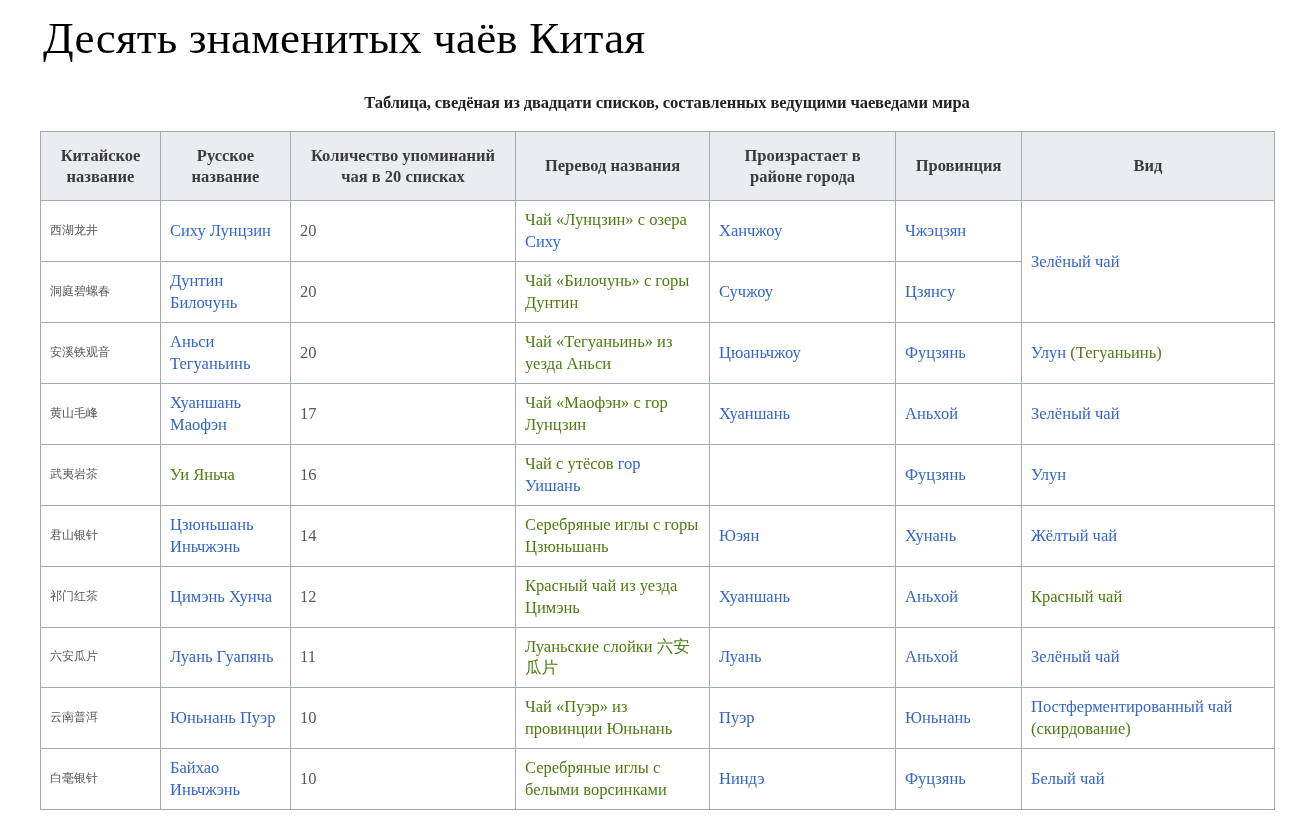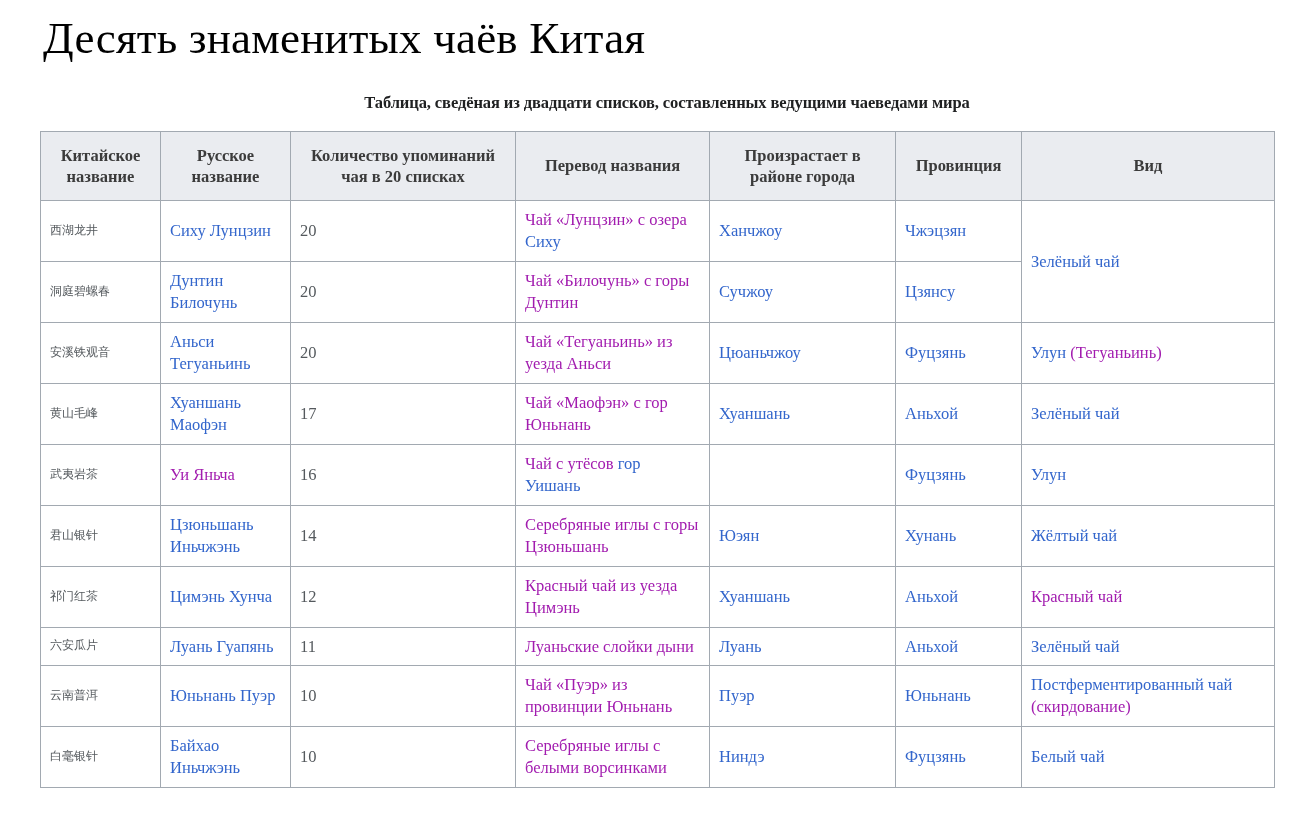--- a/index.html
+++ b/index.html
@@ -69,21 +69,21 @@
   }
   table.tea thead th.left-pad { padding-left: 8px; padding-right: 8px; }
   table.tea tbody td {
     padding: 8px 9px 8px 9px;
     color: #54595d;
     text-align: left;
   }
   td.cn { color: #6a6a6a; font-size: 12px; }
   td.num { color: #54595d; padding-left: 10px; border-radius: 10px; }
   .lnk { color: #3366cc; }
-  .plain { color: #a21caf; }
+  .plain { color: #4d7c0f; }
   
   col.c1 { width: 120px; }
   col.c2 { width: 130px; }
   col.c3 { width: 225px; }
   col.c4 { width: 194px; }
   col.c5 { width: 186px; }
   col.c6 { width: 126px; }
   col.c7 { width: 253px; }
 </style>
 </head>
@@ -145,21 +145,21 @@
           <td><span class="plain">Чай «Тегуаньинь» из уезда Аньси</span></td>
           <td><span class="lnk">Цюаньчжоу</span></td>
           <td><span class="lnk">Фуцзянь</span></td>
           <td><span class="lnk">Улун</span><span class="plain"> (Тегуаньинь)</span></td>
         </tr>
 
         <tr>
           <td class="cn">黄山毛峰</td>
           <td><span class="lnk">Хуаншань Маофэн</span></td>
           <td class="num">17</td>
-          <td><span class="plain">Чай «Маофэн» с гор Юньнань</span></td>
+          <td><span class="plain">Чай «Маофэн» с гор Лунцзин</span></td>
           <td><span class="lnk">Хуаншань</span></td>
           <td><span class="lnk">Аньхой</span></td>
           <td><span class="lnk">Зелёный чай</span></td>
         </tr>
 
         <tr>
           <td class="cn">武夷岩茶</td>
           <td><span class="plain">Уи Яньча</span></td>
           <td class="num">16</td>
           <td><span class="plain">Чай с утёсов </span><span class="lnk">гор Уишань</span></td>
@@ -185,21 +185,21 @@
           <td><span class="plain">Красный чай из уезда Цимэнь</span></td>
           <td><span class="lnk">Хуаншань</span></td>
           <td><span class="lnk">Аньхой</span></td>
           <td><span class="plain">Красный чай</span></td>
         </tr>
 
         <tr>
           <td class="cn">六安瓜片</td>
           <td><span class="lnk">Луань Гуапянь</span></td>
           <td class="num">11</td>
-          <td><span class="plain">Луаньские слойки дыни</span></td>
+          <td><span class="plain">Луаньские слойки 六安瓜片</span></td>
           <td><span class="lnk">Луань</span></td>
           <td><span class="lnk">Аньхой</span></td>
           <td><span class="lnk">Зелёный чай</span></td>
         </tr>
 
         <tr>
           <td class="cn">云南普洱</td>
           <td><span class="lnk">Юньнань Пуэр</span></td>
           <td class="num">10</td>
           <td><span class="plain">Чай «Пуэр» из провинции Юньнань</span></td>

